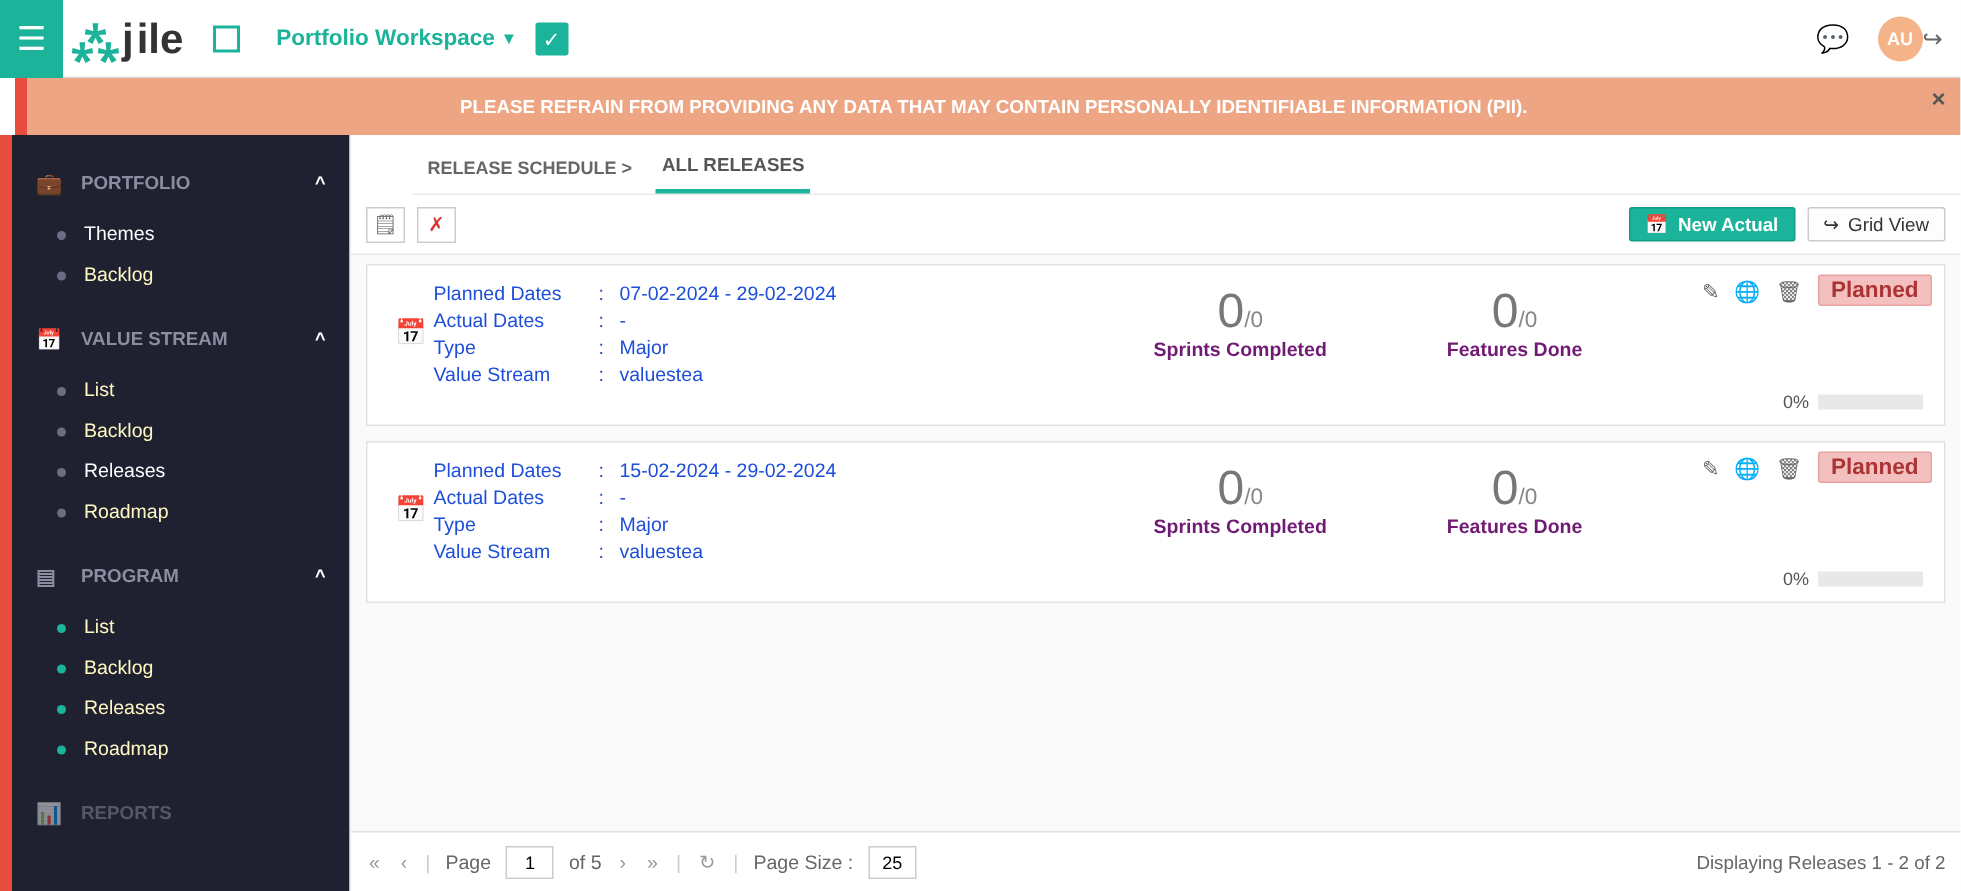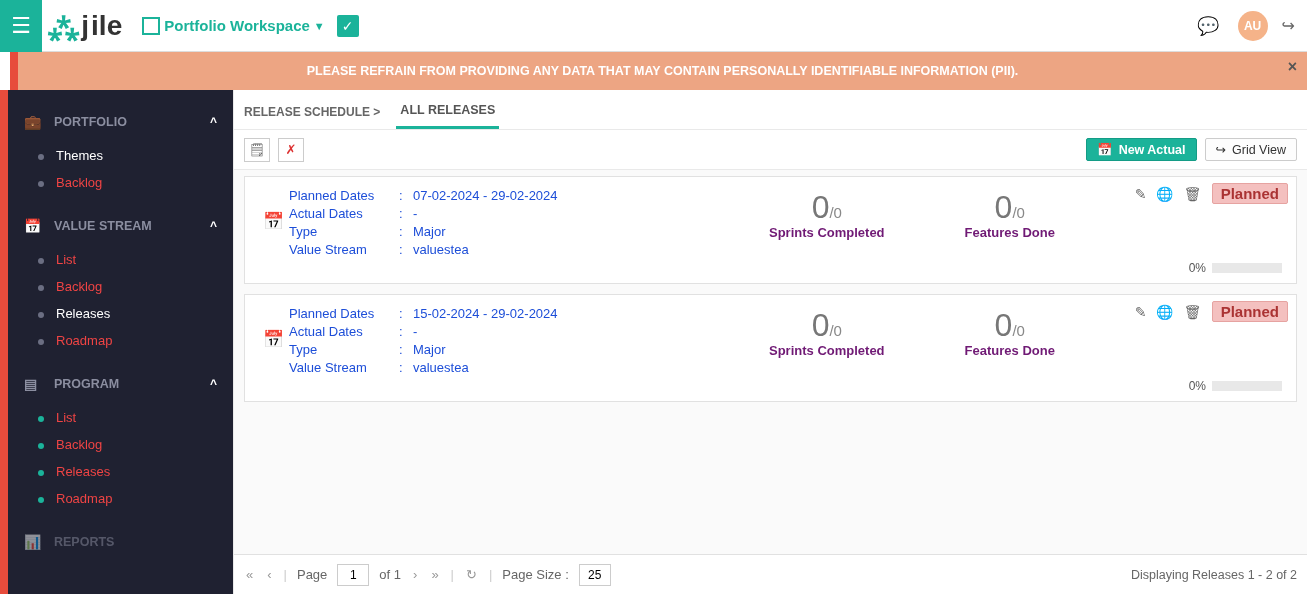--- a/index.html
+++ b/index.html
@@ -4,53 +4,53 @@
 <style>
   * { box-sizing: border-box; margin: 0; padding: 0; font-family: "Segoe UI", Arial, sans-serif; }
   html, body { width: 1307px; height: 594px; overflow: hidden; background:#fff; }
 
   
   .topbar { height:52px; border-bottom:1px solid #ddd; display:flex; align-items:center; padding:0 12px 0 0; }
   .menu-btn { width:42px; height:52px; background:#1bb39a; color:#fff; display:flex; align-items:center; justify-content:center; font-size:22px; cursor:pointer; border:none; }
   .brand { display:flex; align-items:center; gap:2px; margin-left:6px; font-size:28px; font-weight:700; color:#333; }
   .brand .dot-i { color:#1bb39a; }
   .ws-icon { width:18px; height:18px; border:2px solid #1bb39a; margin-left:20px; }
-  .ws-label { color:#1bb39a; font-weight:600; margin-left:4px; font-size:15px; }
+  .ws-label { color:#1bb39a; font-weight:600; margin-left:24px; font-size:15px; }
   .ws-caret { color:#1bb39a; margin-left:4px; font-size:11px; }
   .ws-check { width:22px; height:22px; background:#1bb39a; color:#fff; display:inline-flex; align-items:center; justify-content:center; font-size:14px; margin-left:12px; border-radius:2px;}
   .top-spacer { flex:1; }
   .chat-icon { font-size:18px; color:#666; cursor:pointer; margin-right:18px; }
-  .avatar { width:30px; height:30px; border-radius:50%; background:#f5b389; color:#fff; display:flex; align-items:center; justify-content:center; font-size:12px; font-weight:600; margin-right:14px;}
+  .avatar { width:30px; height:30px; border-radius:50%; background:#f5b389; color:#fff; display:flex; align-items:center; justify-content:center; font-size:12px; font-weight:600; }
   .logout-icon { font-size:16px; color:#666; cursor:pointer; }
 
   
   .row2 { display:flex; height:38px;margin-left:10px; }
   .red-stripe { width:8px; background:#e74c3c; }
   .banner { flex:1; background:#eda583; color:#fff; display:flex; align-items:center; justify-content:center; font-size:12.5px; font-weight:600; position:relative; }
   .banner-close { position:absolute; right:10px; top:6px; color:#555; font-size:16px; cursor:pointer; }
 
   
   .main-row { display:flex; height:calc(594px - 52px - 38px); }
   .red-stripe2 { width:8px; background:#e74c3c; }
   .sidebar { width:225px; background:#1f2131; color:#aab; padding-top:14px; overflow-y:auto; }
   .nav-section {}
   .nav-head { display:flex; align-items:center; padding:10px 16px; font-size:12.5px; font-weight:600; color:#8b8ea0; cursor:pointer; }
   .nav-head .chev { margin-left:auto; font-size:12px; color:#fff; }
   .nav-head .pre-icon { width:16px; display:inline-flex; margin-right:14px; font-size:14px; }
   .nav-items { padding:2px 13px 12px 0; }
-  .nav-item { display:flex; align-items:center; padding:6px 16px 6px 48px; font-size:13px; color:#ef4444; cursor:pointer; position:relative;}
+  .nav-item { display:flex; align-items:center; padding:6px 16px 6px 48px; font-size:13px; color:#fef9c3; cursor:pointer; position:relative;}
   .nav-item::before { content:""; width:6px; height:6px; border-radius:50%; background:#6b6e82; position:absolute; left:30px; top:12px;}
   .nav-item.teal::before { background:#1bb39a; }
   .nav-item.active { color:#fff; }
   .nav-item.bright { color:#fff; }
 
   .content { flex:1; display:flex; flex-direction:column; border-left:1px solid #e9e9e9;}
 
   
-  .crumb-row { height:40px; border-bottom:1px solid #e9e9e9; display:flex; align-items:flex-end; padding:0 10px; gap:16px; }
+  .crumb-row { height:40px; border-bottom:1px solid #e9e9e9; display:flex; align-items:flex-end; padding:0 10px; gap:16px;margin-left:41px; }
   .crumb1 { font-size:12px; font-weight:700; color:#666; padding-bottom:10px;}
   .crumb2 { font-size:12.5px; font-weight:600; color:#555; padding:0 4px 9px 4px; border-bottom:3px solid #1bb39a; }
 
   
   .toolbar { height:40px; display:flex; align-items:center; padding:0 10px; gap:8px; border-bottom:1px solid #e9e9e9;}
   .filter-btn { width:26px; height:24px; border:1px solid #ccc; background:#fff; display:flex; align-items:center; justify-content:center; font-size:13px; cursor:pointer; color:#555;}
   .tool-spacer { flex:1; }
   .btn-teal { background:#1bb39a; color:#fff; border:1px solid #149c86; padding:3px 10px; font-size:12.5px; font-weight:600; display:flex; align-items:center; gap:6px; cursor:pointer; border-radius:2px;}
   .btn-light { background:#fdfdfd; border:1px solid #ccc; padding:3px 10px; font-size:12.5px; font-weight:500; display:flex; align-items:center; gap:6px; cursor:pointer; color:#333; border-radius:2px;}
 
@@ -312,21 +312,21 @@
       </div>
 
     </div>
 
     <div class="pager">
       <span class="pg-ctrl">«</span>
       <span class="pg-ctrl">‹</span>
       <span class="pg-sep">|</span>
       <span>Page</span>
       <input class="pg-input" value="1" style="">
-      <span>of 1</span>
+      <span>of 5</span>
       <span class="pg-ctrl">›</span>
       <span class="pg-ctrl">»</span>
       <span class="pg-sep">|</span>
       <span class="pg-ctrl">↻</span>
       <span class="pg-sep">|</span>
       <span>Page Size :</span>
       <input class="pg-input" value="25" style="">
       <div class="spacer"></div>
       <span class="pg-info">Displaying Releases 1 - 2 of 2</span>
     </div>

